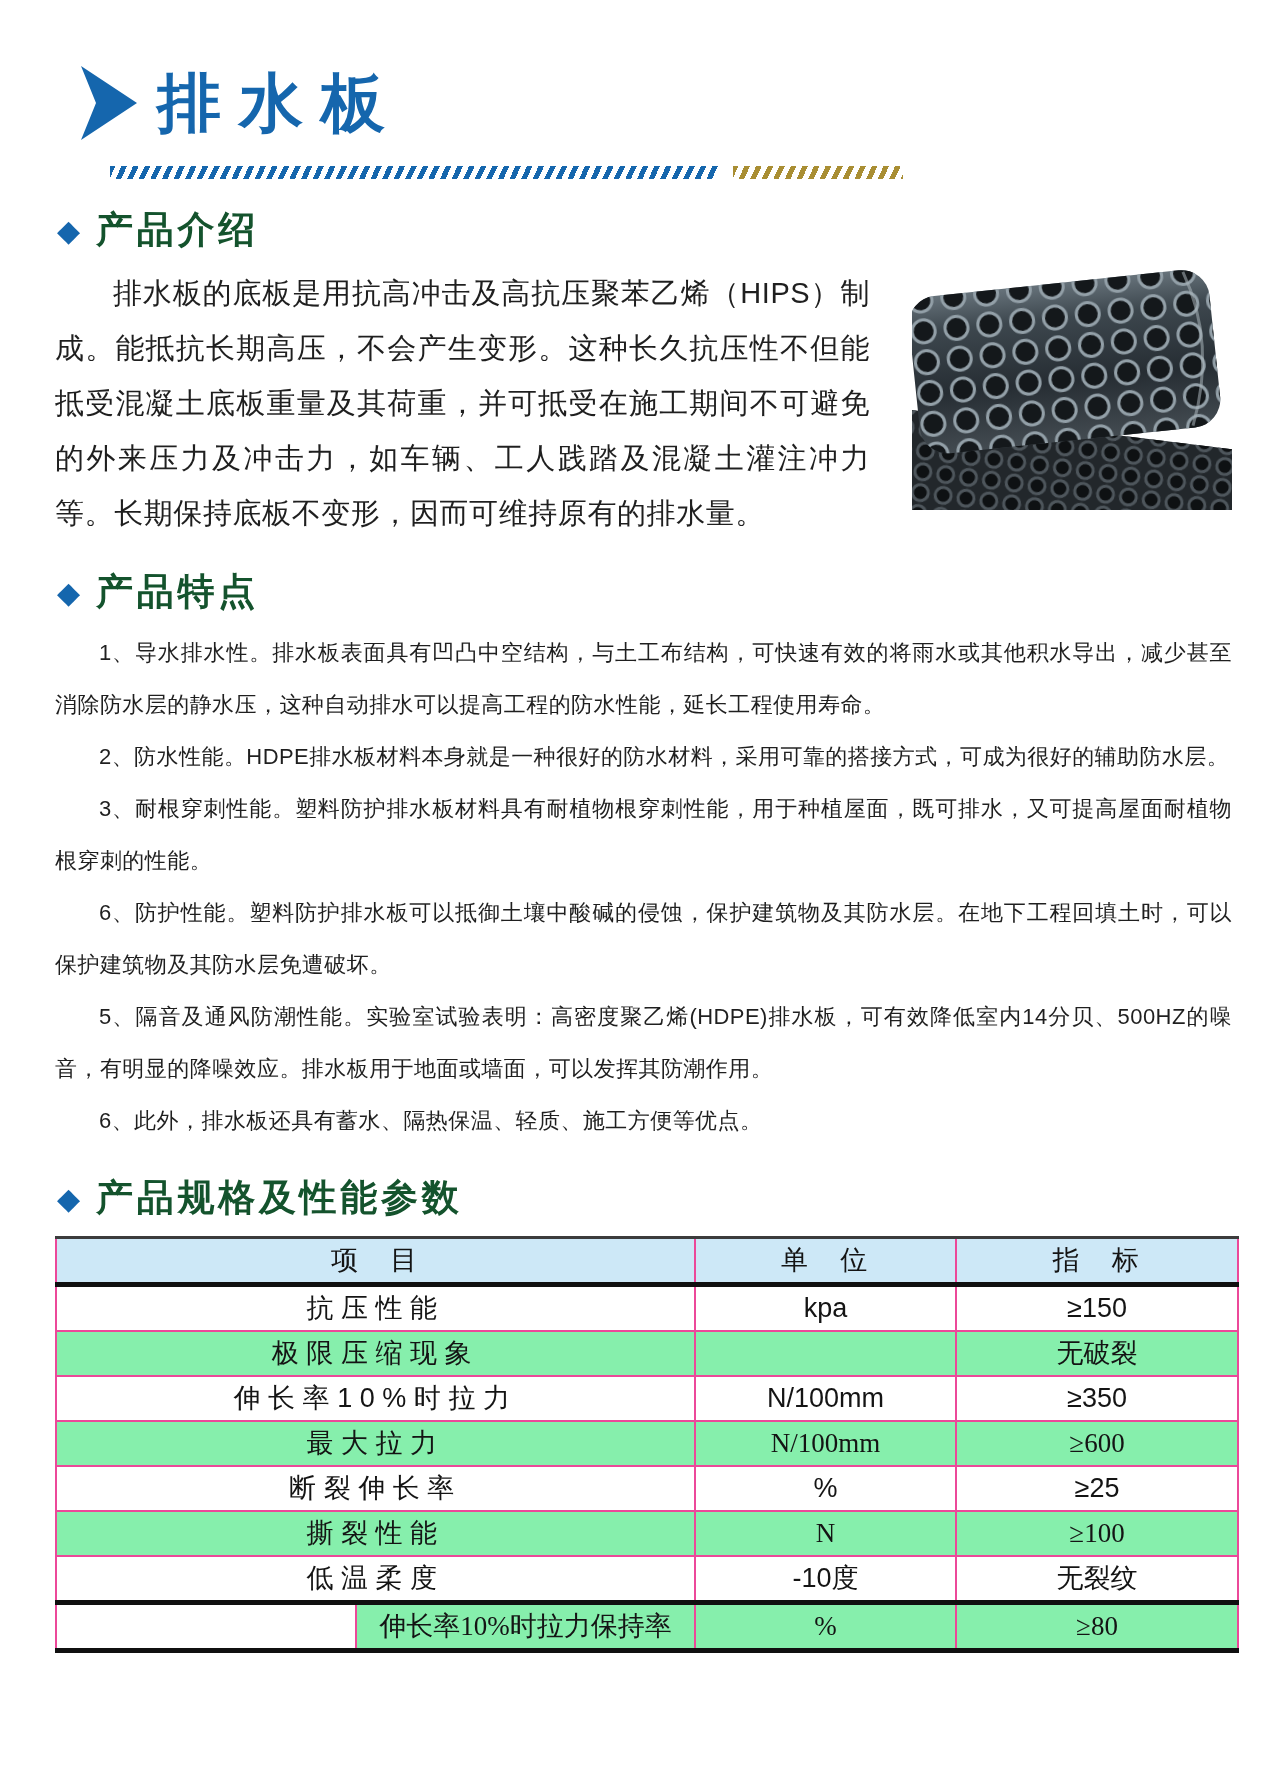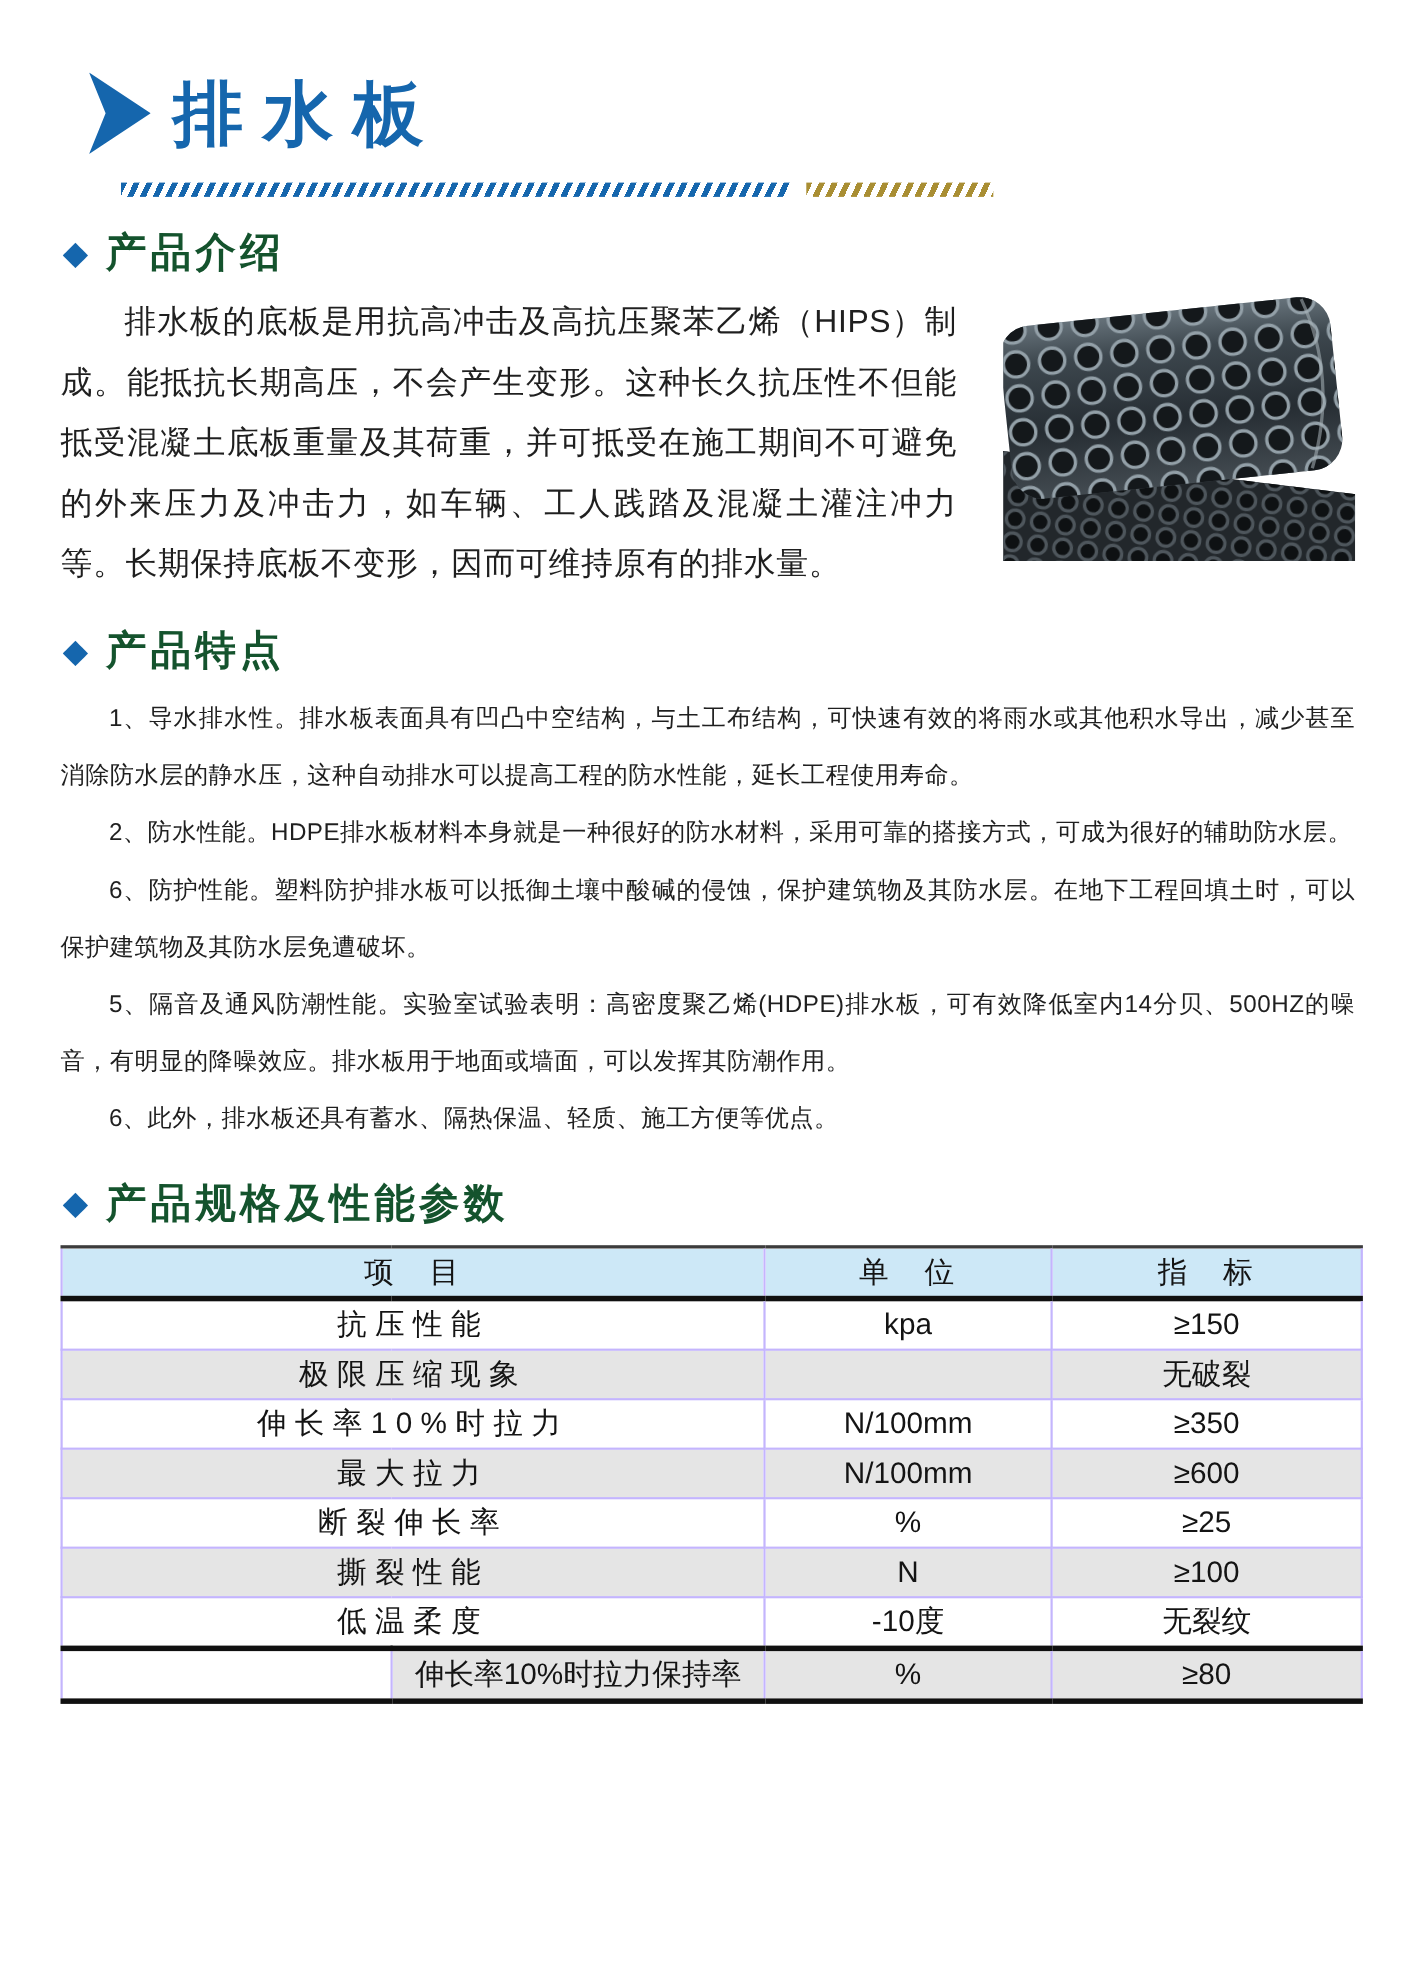--- a/index.html
+++ b/index.html
@@ -48,25 +48,25 @@
 
   
   .features p{margin:0;font-size:22px;line-height:52px;}
 
   
   .spec-table{
     border-collapse:collapse;margin:16px 0 0 0;width:1182px;table-layout:fixed;
     font-size:27px;color:#141414;
   }
   .spec-table td,.spec-table th{
-    border:2px solid #c4b5fd;text-align:center;vertical-align:middle;
+    border:2px solid #ec4899;text-align:center;vertical-align:middle;
     height:41px;padding:1px 6px;font-weight:normal;overflow:hidden;white-space:nowrap;
   }
   .spec-table th{background:#cde8f7;letter-spacing:0.1em;border-bottom:5px solid #101010;border-top:3px solid #3c3c3c;margin-top:21px;}
-  .spec-table .alt{background:#e5e5e5;}
+  .spec-table .alt{background:#86efac;font-family:Liberation Serif, serif;}
   .spec-table .ls{letter-spacing:0.28em;}
   .spec-table .thick-bottom td{border-bottom:5px solid #101010;}
   .spec-table tr:last-child td{border-bottom:5px solid #101010;}
   .group-label{line-height:1.6;letter-spacing:0.18em;}
 </style>
 </head>
 <body>
 
 <div class="page">
 
@@ -117,20 +117,21 @@
     <p class="body-text indent">排水板的底板是用抗高冲击及高抗压聚苯乙烯（HIPS）制成。能抵抗长期高压，不会产生变形。这种长久抗压性不但能抵受混凝土底板重量及其荷重，并可抵受在施工期间不可避免的外来压力及冲击力，如车辆、工人践踏及混凝土灌注冲力等。长期保持底板不变形，因而可维持原有的排水量。</p>
   </div>
 
   <div class="section-heading">
     <span class="diamond">◆</span>
     <span class="h-text">产品特点</span>
   </div>
   <div class="features">
     <p class="body-text indent">1、导水排水性。排水板表面具有凹凸中空结构，与土工布结构，可快速有效的将雨水或其他积水导出，减少甚至消除防水层的静水压，这种自动排水可以提高工程的防水性能，延长工程使用寿命。</p>
     <p class="body-text indent">2、防水性能。HDPE排水板材料本身就是一种很好的防水材料，采用可靠的搭接方式，可成为很好的辅助防水层。</p>
+    <p class="body-text indent">3、耐根穿刺性能。塑料防护排水板材料具有耐植物根穿刺性能，用于种植屋面，既可排水，又可提高屋面耐植物根穿刺的性能。</p>
     <p class="body-text indent">6、防护性能。塑料防护排水板可以抵御土壤中酸碱的侵蚀，保护建筑物及其防水层。在地下工程回填土时，可以保护建筑物及其防水层免遭破坏。</p>
     <p class="body-text indent">5、隔音及通风防潮性能。实验室试验表明：高密度聚乙烯(HDPE)排水板，可有效降低室内14分贝、500HZ的噪音，有明显的降噪效应。排水板用于地面或墙面，可以发挥其防潮作用。</p>
     <p class="body-text indent">6、此外，排水板还具有蓄水、隔热保温、轻质、施工方便等优点。</p>
   </div>
 
   <div class="section-heading">
     <span class="diamond">◆</span>
     <span class="h-text">产品规格及性能参数</span>
   </div>
 

